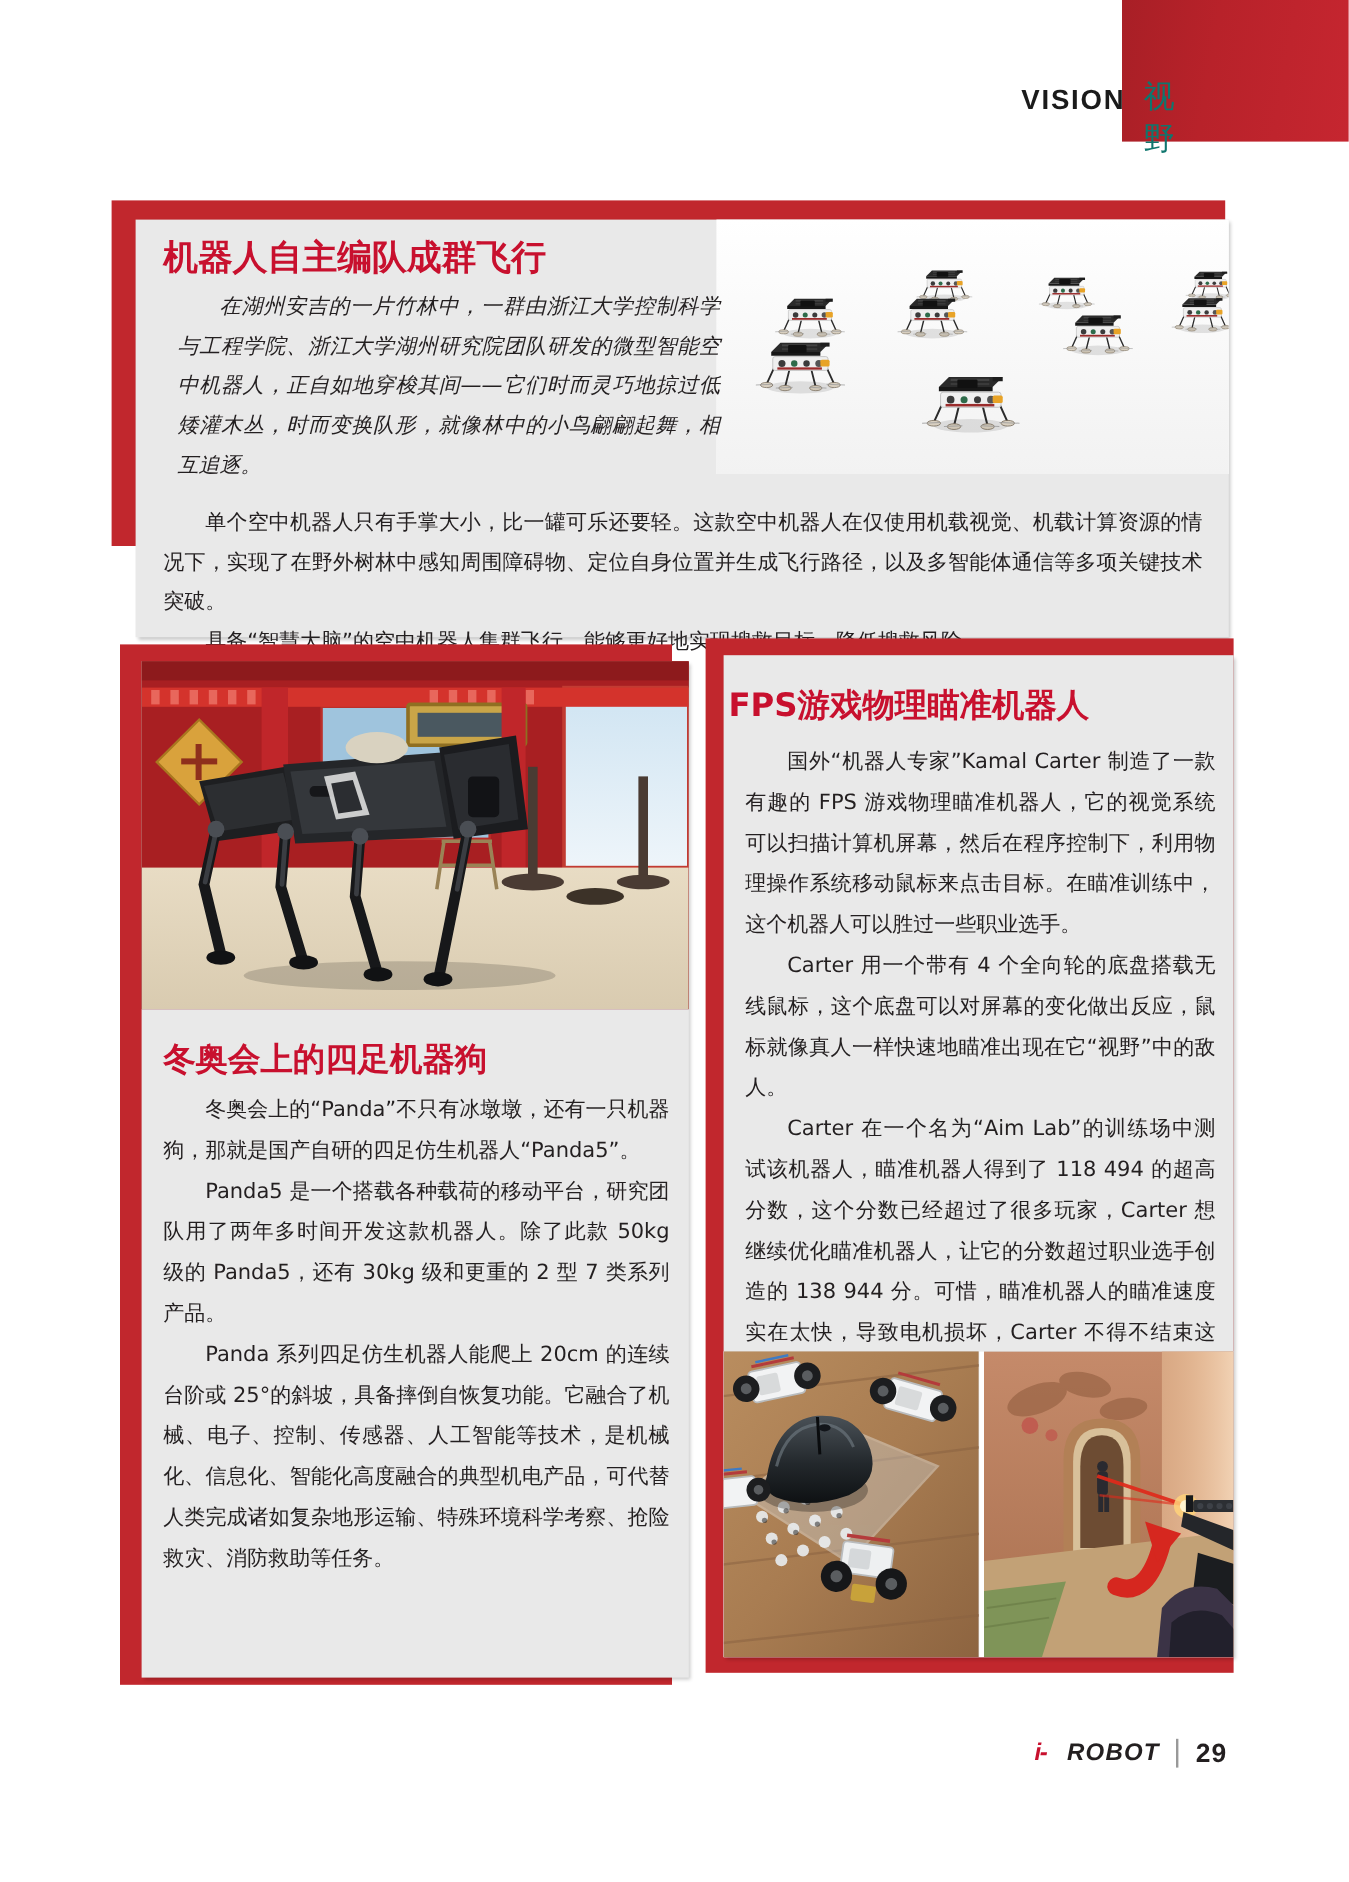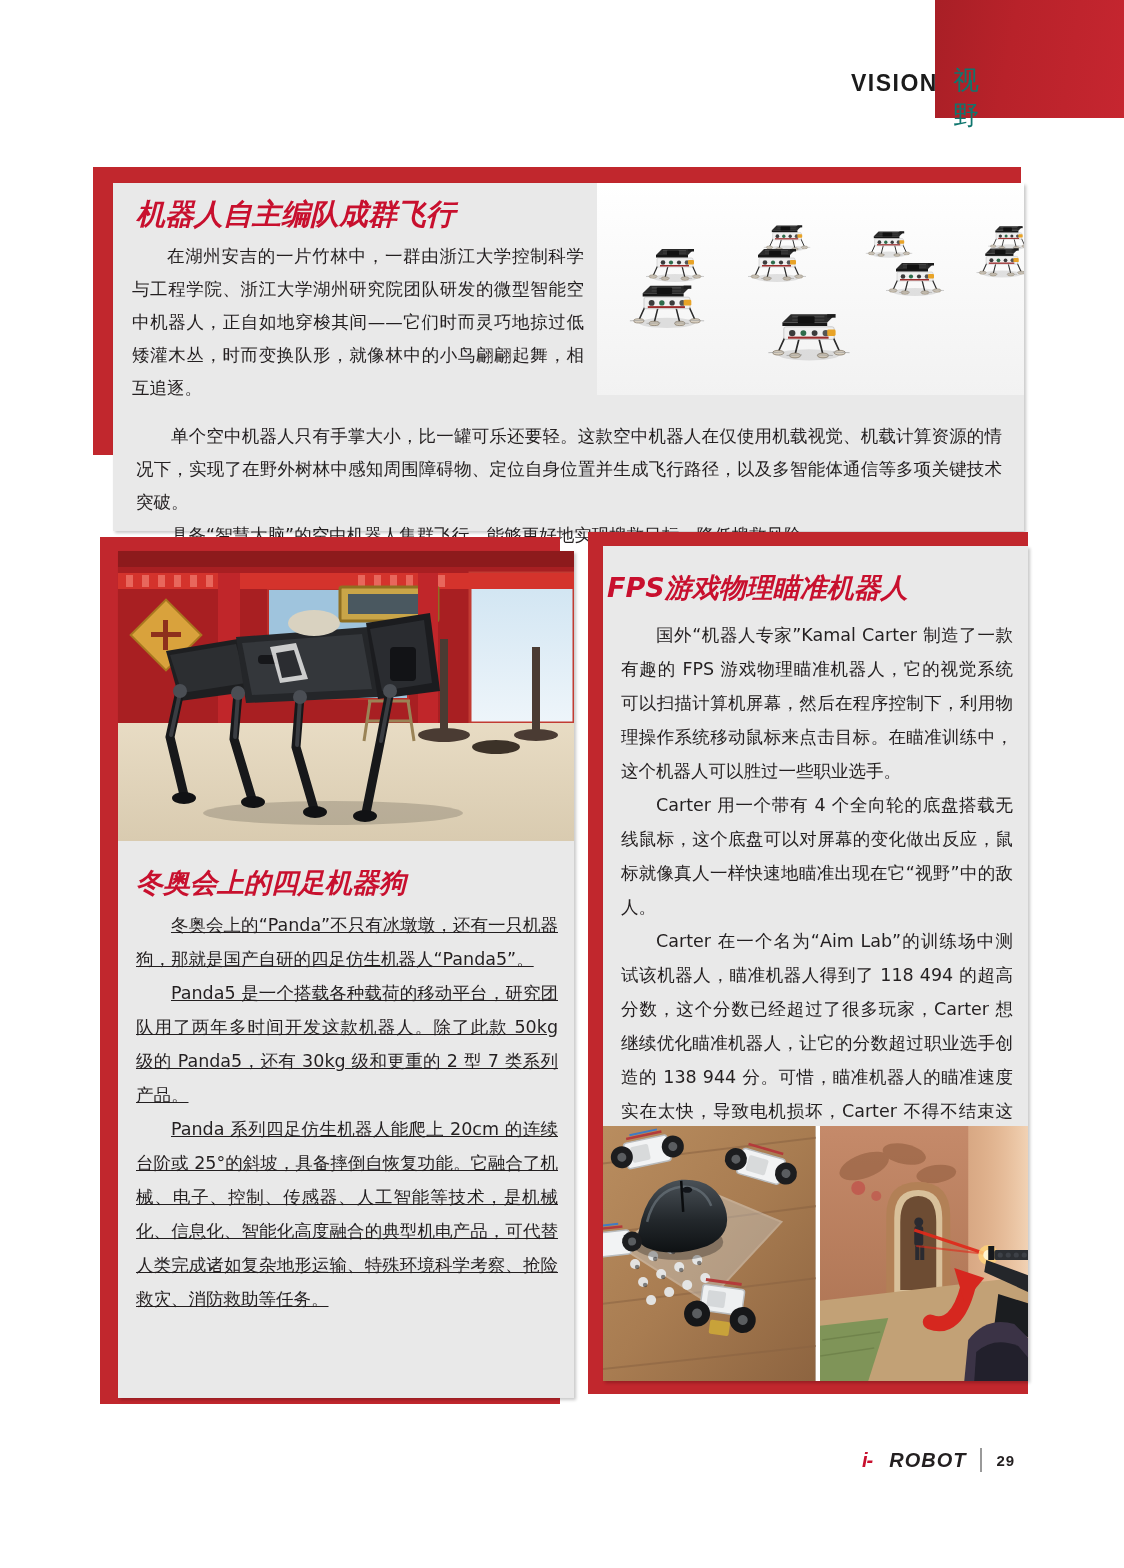--- a/index.html
+++ b/index.html
@@ -31,79 +31,78 @@
   .redframe { position:absolute; background:#c1272d; }
   .panel {
     position:absolute; background:#e9e9e9;
     box-shadow:2px 2px 3px rgba(0,0,0,0.22);
   }
 
   .art-title {
     color:#c8102e; font-weight:bold;
     font-family:"DejaVu Sans",sans-serif;
     letter-spacing:0px;
-    font-style:italic;
   }
   .body-text {
     color:#231f20;
     font-family:"DejaVu Sans",sans-serif;
     text-align:justify;
     text-justify:inter-character;
   }
   .body-text p { text-indent:2em; margin:0; }
 
   
   #top-red   { left:93px;  top:167px; width:928px; height:288px; }
   #top-panel { left:113px; top:183px; width:911px; height:348px; }
   #top-title { position:absolute; left:136px; top:195px; font-size:29px; }
   #top-col1 {
-    position:absolute; left:132px; top:240px; width:452px;
-    font-size:17.5px; line-height:33px;
+    position:absolute; left:148px; top:240px; width:452px;
+    font-size:17.5px; line-height:33px;font-style:italic;
   }
   #top-col2 {
     position:absolute; left:136px; top:420px; width:866px;
     font-size:17.5px; line-height:33px;
   }
   #top-photo {
     position:absolute; left:597px; top:183px; width:427px; height:212px;
     overflow:hidden; background:#fbfbfb;
   }
 
   
   #bl-red   { left:100px; top:537px;  width:460px; height:867px; }
   #bl-panel { left:118px; top:551px;  width:456px; height:847px; }
   #bl-photo {
     position:absolute; left:118px; top:551px; width:456px; height:290px;
     overflow:hidden; background:#8f2b25;
   }
   #bl-title { position:absolute; left:136px; top:865px; font-size:27px; }
   #bl-body {
     position:absolute; left:136px; top:908px; width:422px;
-    font-size:17.5px; line-height:34px;text-decoration:underline;
+    font-size:17.5px; line-height:34px;
   }
 
   
   #br-red   { left:588px; top:532px;  width:440px; height:862px; }
   #br-panel { left:603px; top:546px;  width:425px; height:835px; }
   #br-title { position:absolute; left:607px; top:570px; font-size:27px; }
   #br-body {
     position:absolute; left:621px; top:618px; width:392px;
     font-size:17.5px; line-height:34px;
   }
   #br-photos {
     position:absolute; left:603px; top:1126px; width:425px; height:255px;
     display:flex; overflow:hidden; background:#ddd;
   }
 
   
   .footer { position:absolute; left:862px; top:1448px; display:flex; align-items:center; }
   .f-i { color:#c8102e; font-size:20px; font-weight:bold; font-style:italic; letter-spacing:-1px; }
   .f-robot { color:#231f20; font-size:20px; font-weight:bold; font-style:italic; letter-spacing:1px;margin-left:17px; }
   .f-div { width:2px; height:24px; background:#999; margin:0 14px; }
-  .f-num { color:#231f20; font-size:15px; font-weight:bold; letter-spacing:1px; }
+  .f-num { color:#231f20; font-size:22px; font-weight:bold; letter-spacing:1px; }
 
   
   .illus { display:block; width:100%; height:100%; }
 </style>
 </head>
 <body>
 
 <div class="page">
 
   <div class="header-band"></div>

